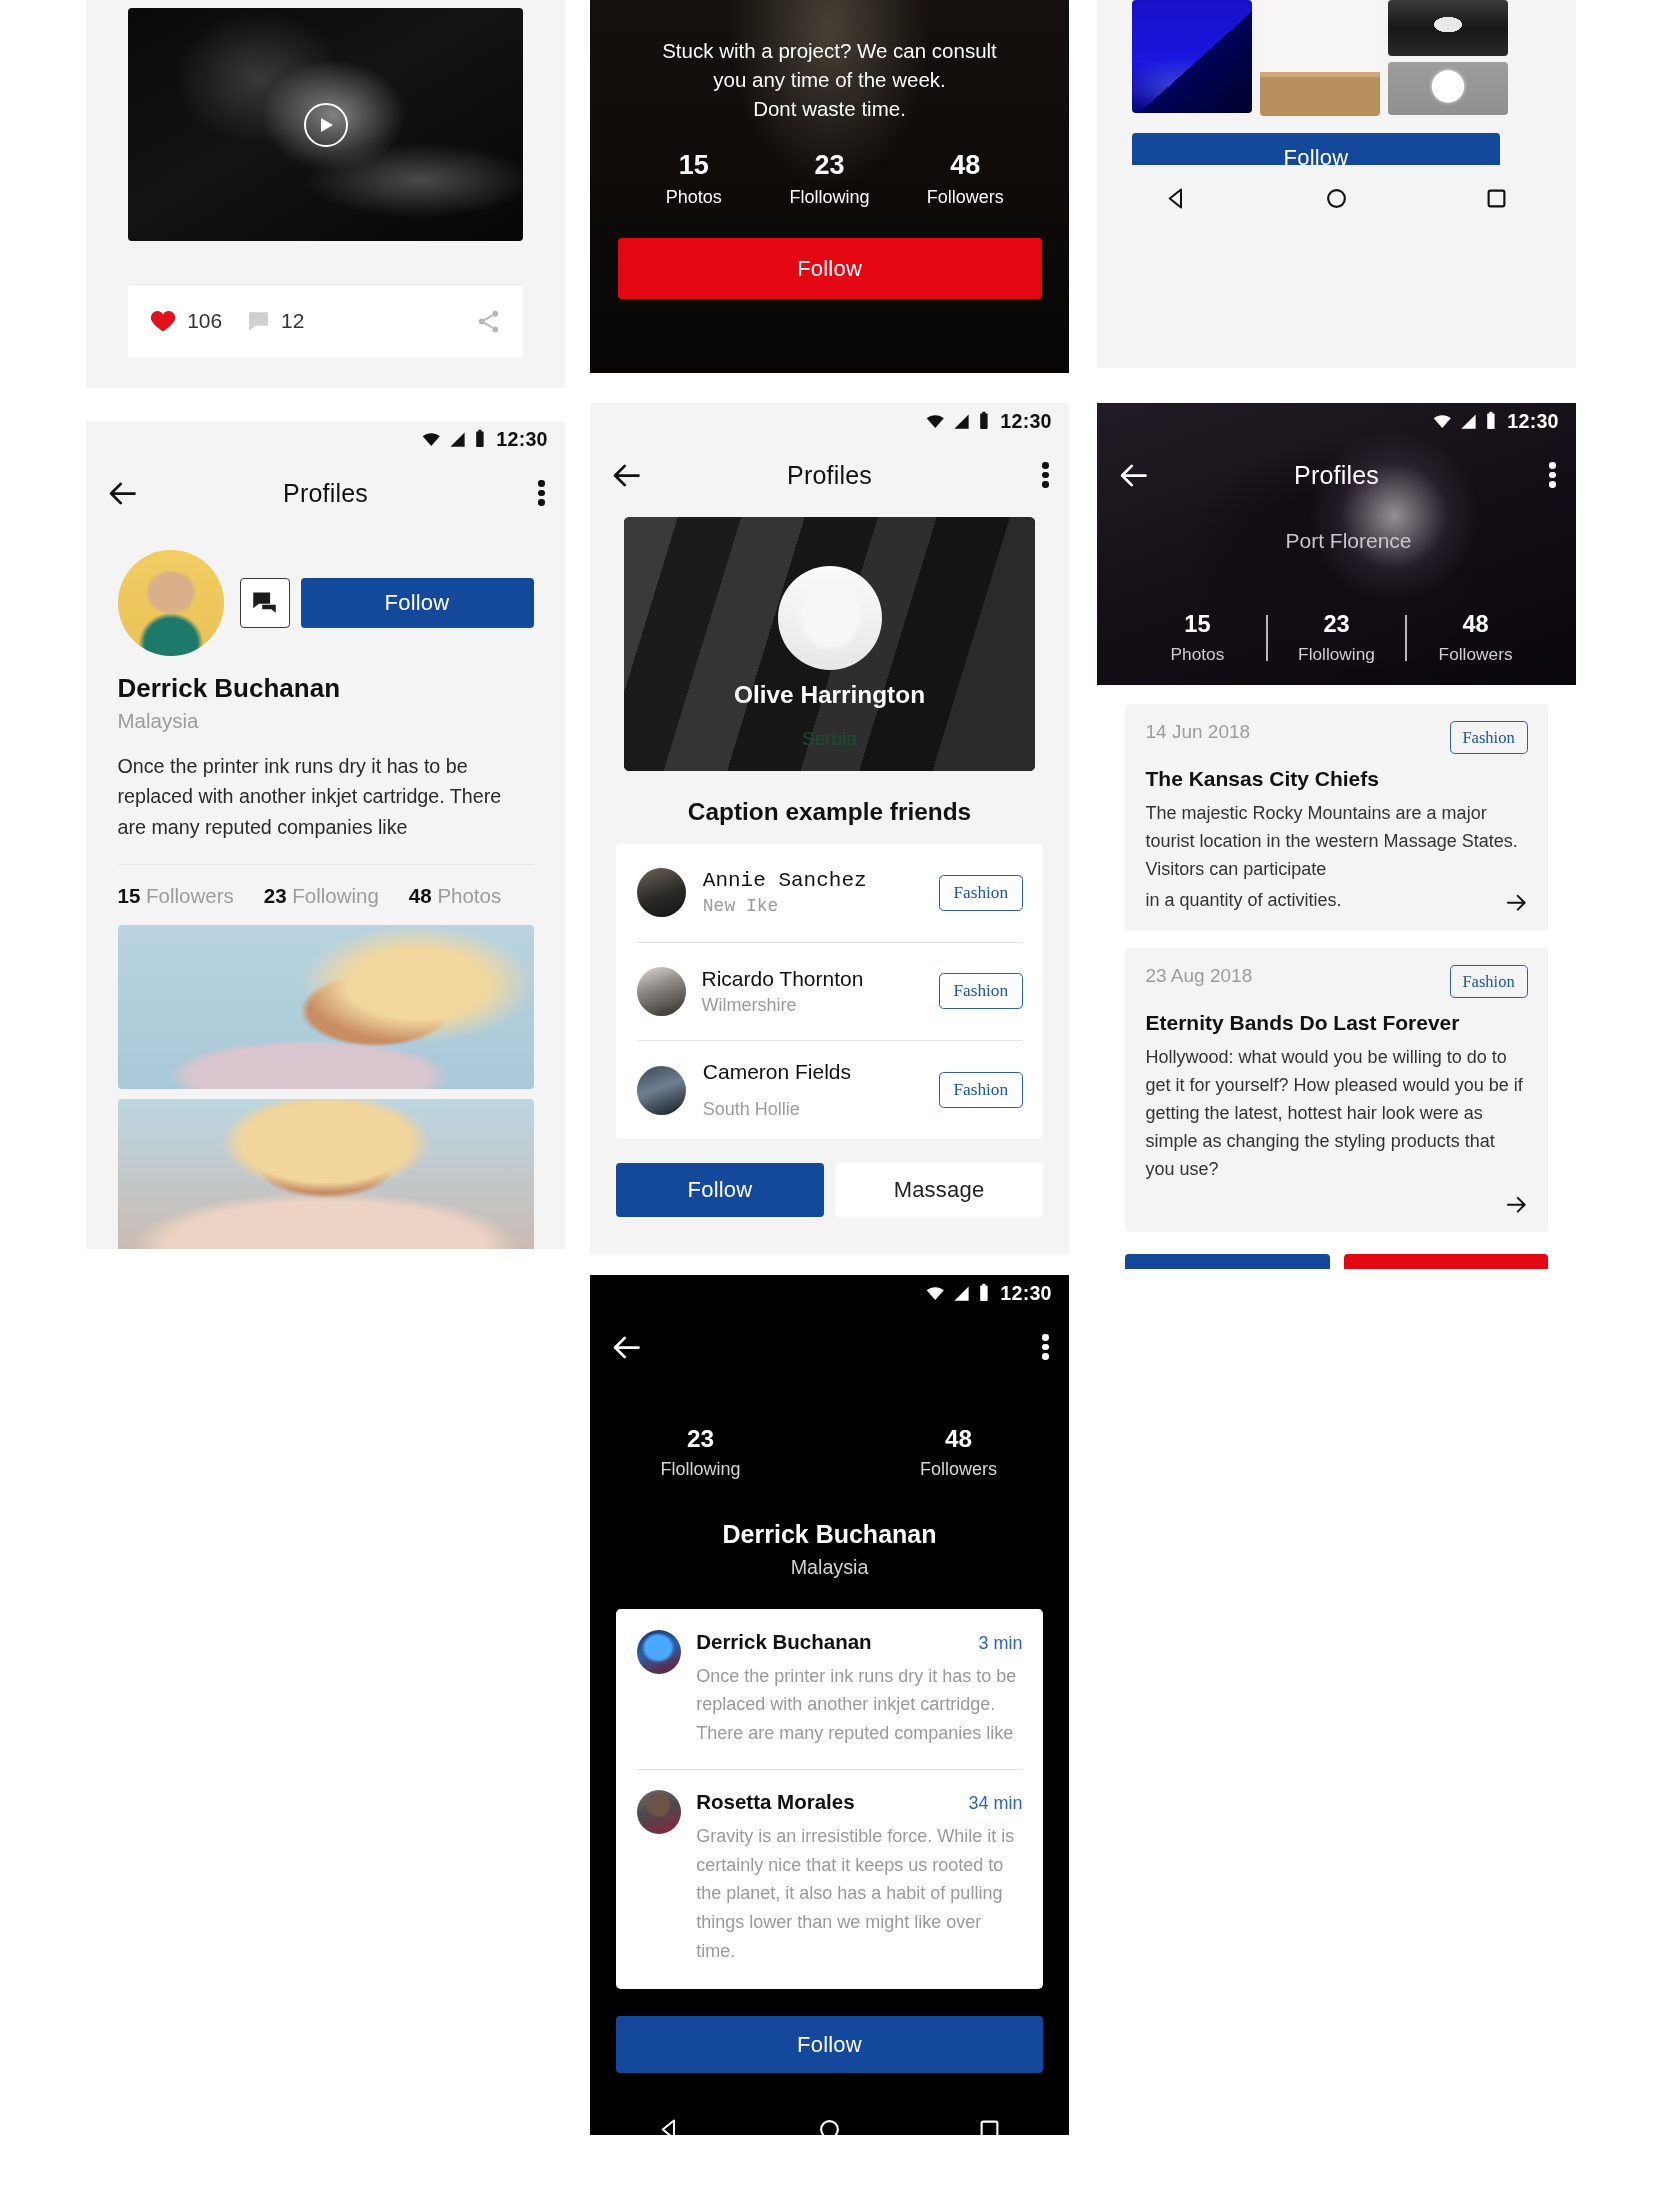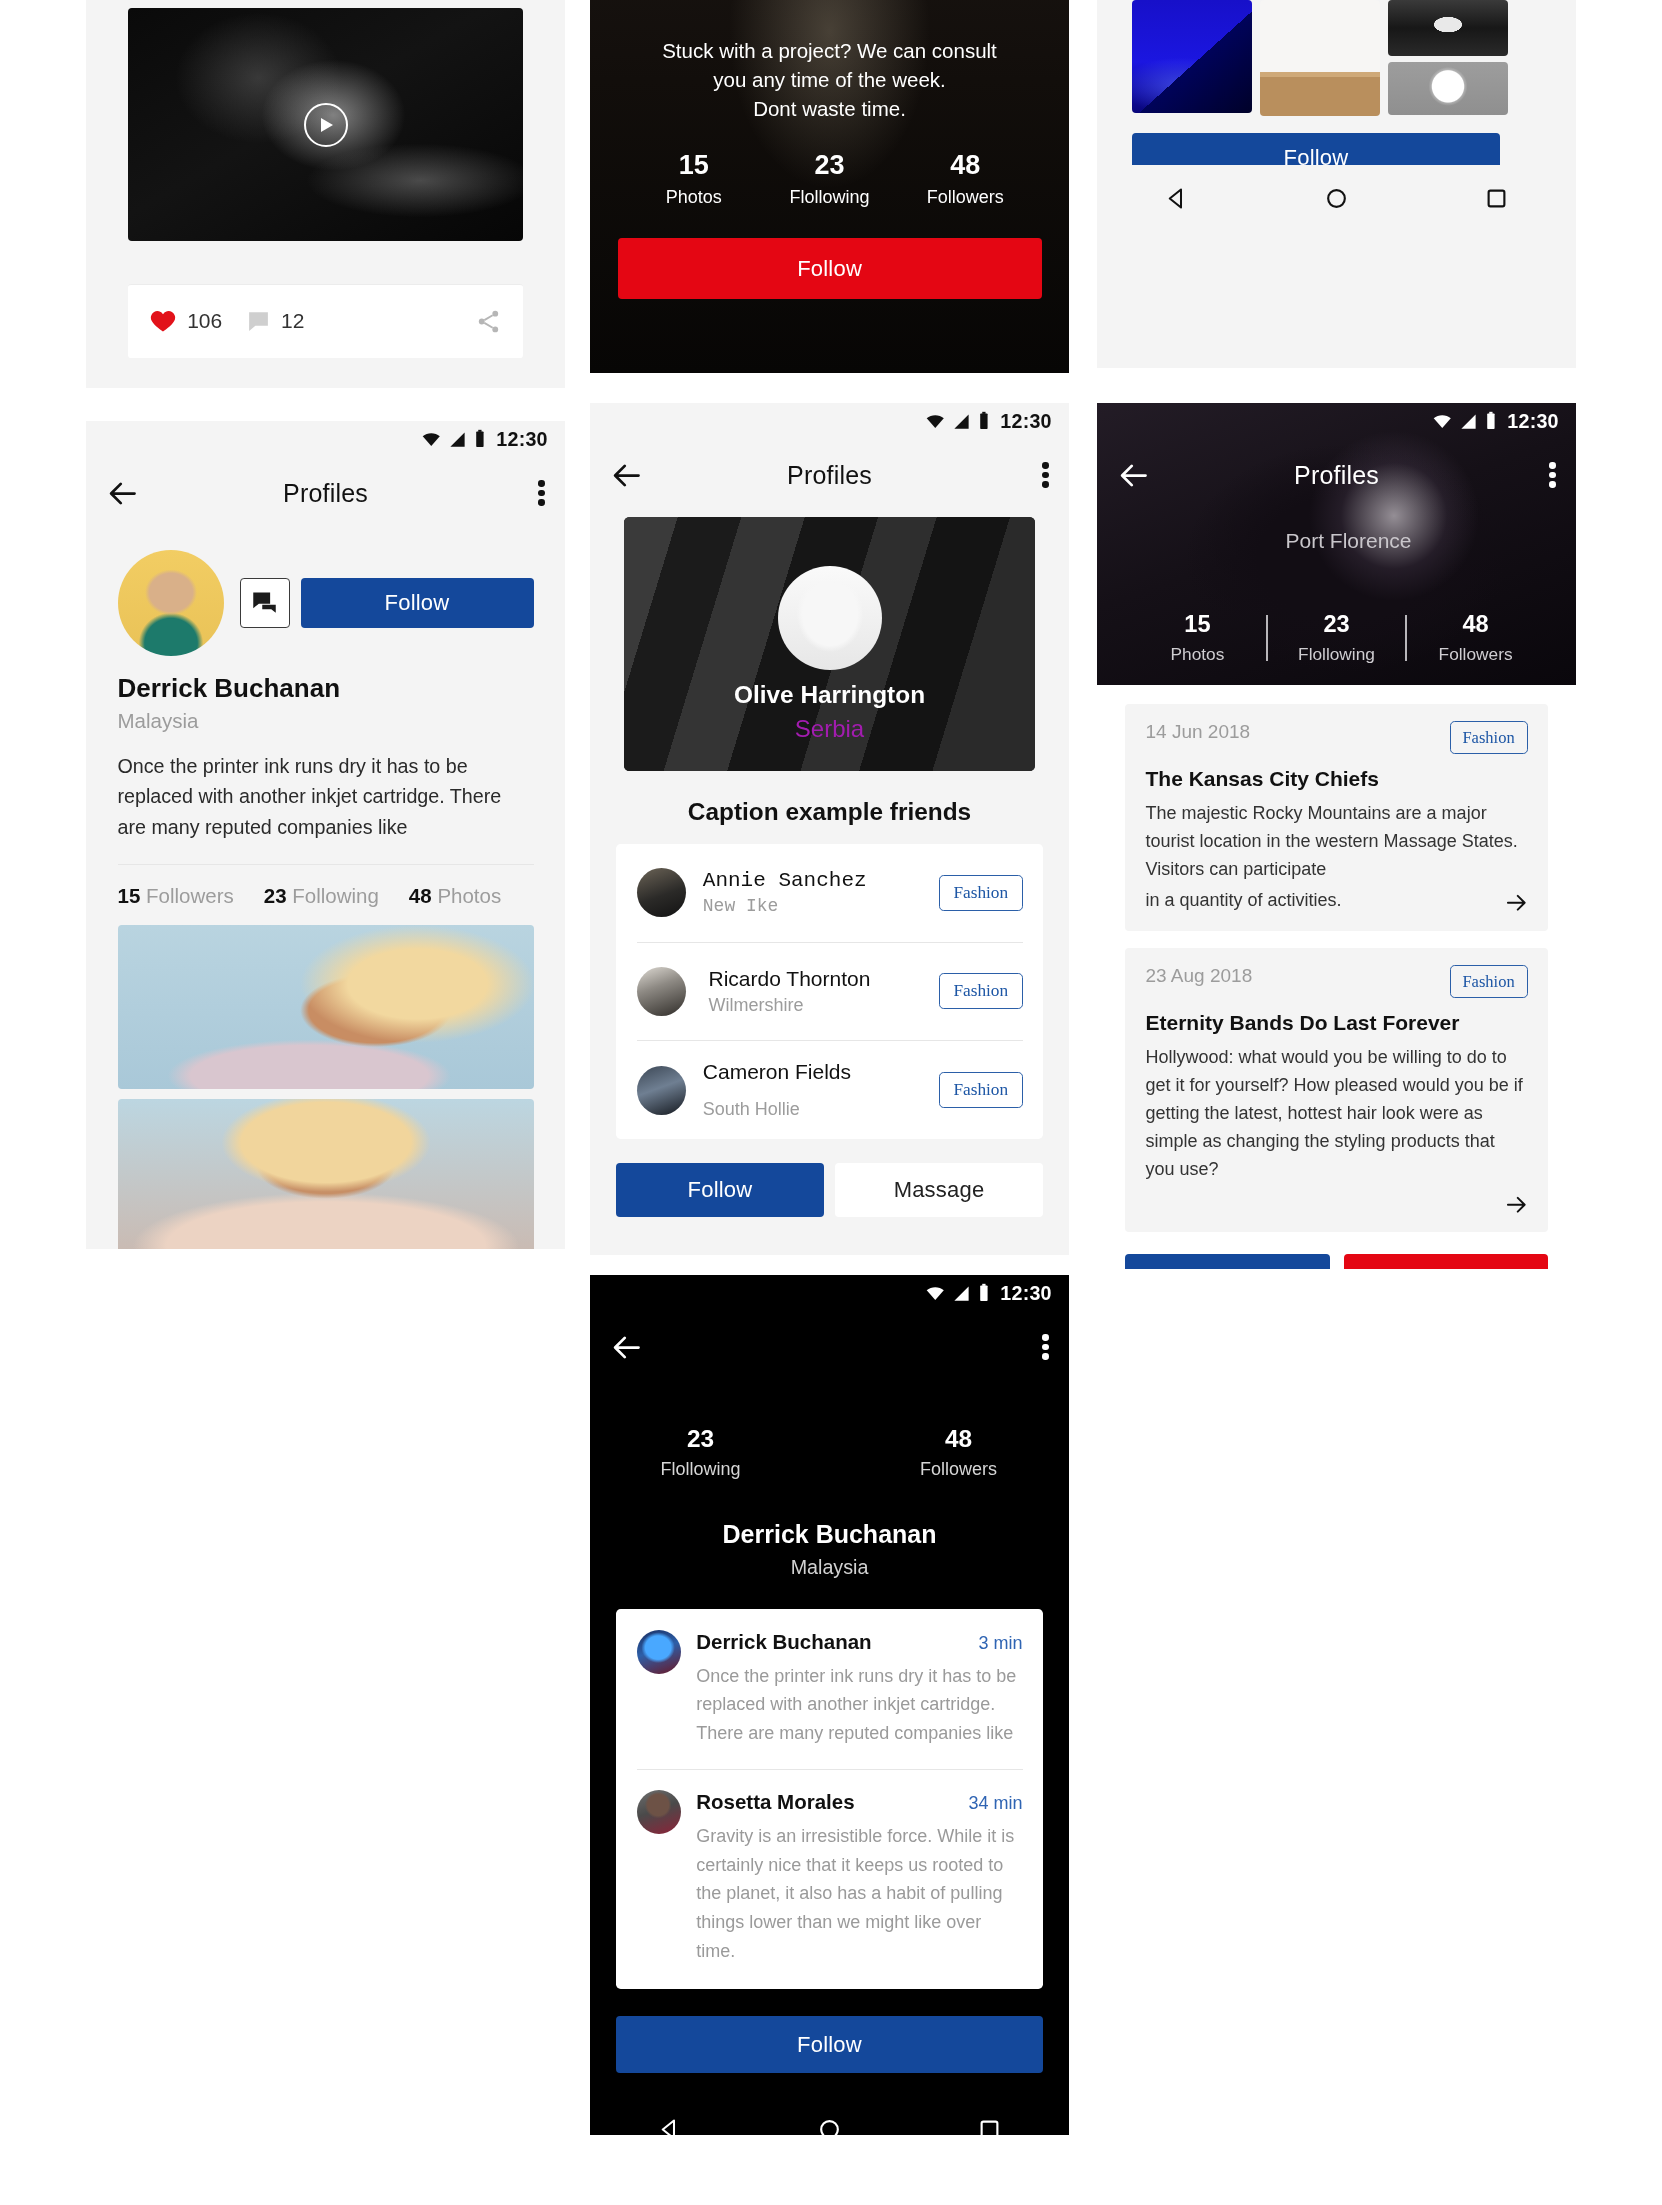--- a/index.html
+++ b/index.html
@@ -354,41 +354,41 @@
           <i></i>
           <i></i>
         </div>
     </div>
 
     <div style="margin:6.3px 34px 0 34px;position:relative;height:254px;border-radius:5.5px;overflow:hidden;">
       <div class="ph ph-stairs" style="position:absolute;inset:0;"></div>
       <div class="av av-olive" style="position:absolute;left:50%;top:49px;transform:translateX(-50%);width:104px;height:104px;"></div>
       <div style="position:absolute;left:0;right:0;top:164px;text-align:center;color:#fff;">
         <div style="font-size:24.4px;font-weight:700;">Olive Harrington</div>
-        <div style="font-size:24px;margin-top:6px;color:#a21caf;">Serbia</div>
+        <div style="font-size:19px;margin-top:19px;color:#14532d;">Serbia</div>
       </div>
     </div>
 
     <div style="text-align:center;font-size:24.4px;font-weight:700;color:#111;margin-top:27px;">Caption example friends</div>
 
     <div class="card" style="margin:17.3px 26px 0 26px;">
 
       <div style="display:flex;align-items:center;height:98px;padding:0 20.5px;">
         <div class="av av-annie" style="width:49px;height:49px;"></div>
         <div style="margin-left:17.3px;font-family:Liberation Mono, monospace;">
           <div style="font-size:21px;color:#111;">Annie Sanchez</div>
           <div class="muted" style="font-size:18px;margin-top:4.7px;">New Ike</div>
         </div>
         <button class="chip" style="margin-left:auto;">Fashion</button>
       </div>
       <div class="sep" style="margin:0 20.5px;"></div>
 
       <div style="display:flex;align-items:center;height:98px;padding:0 20.5px;">
         <div class="av av-ricardo" style="width:49px;height:49px;"></div>
-        <div style="margin-left:23px;">
+        <div style="margin-left:16px;">
           <div style="font-size:21px;color:#111;">Ricardo Thornton</div>
           <div class="muted" style="font-size:18px;margin-top:4.7px;">Wilmershire</div>
         </div>
         <button class="chip" style="margin-left:auto;">Fashion</button>
       </div>
       <div class="sep" style="margin:0 20.5px;"></div>
 
       <div style="display:flex;align-items:center;height:98px;padding:0 20.5px;">
         <div class="av av-cameron" style="width:49px;height:49px;"></div>
         <div style="margin-left:17.3px;">

